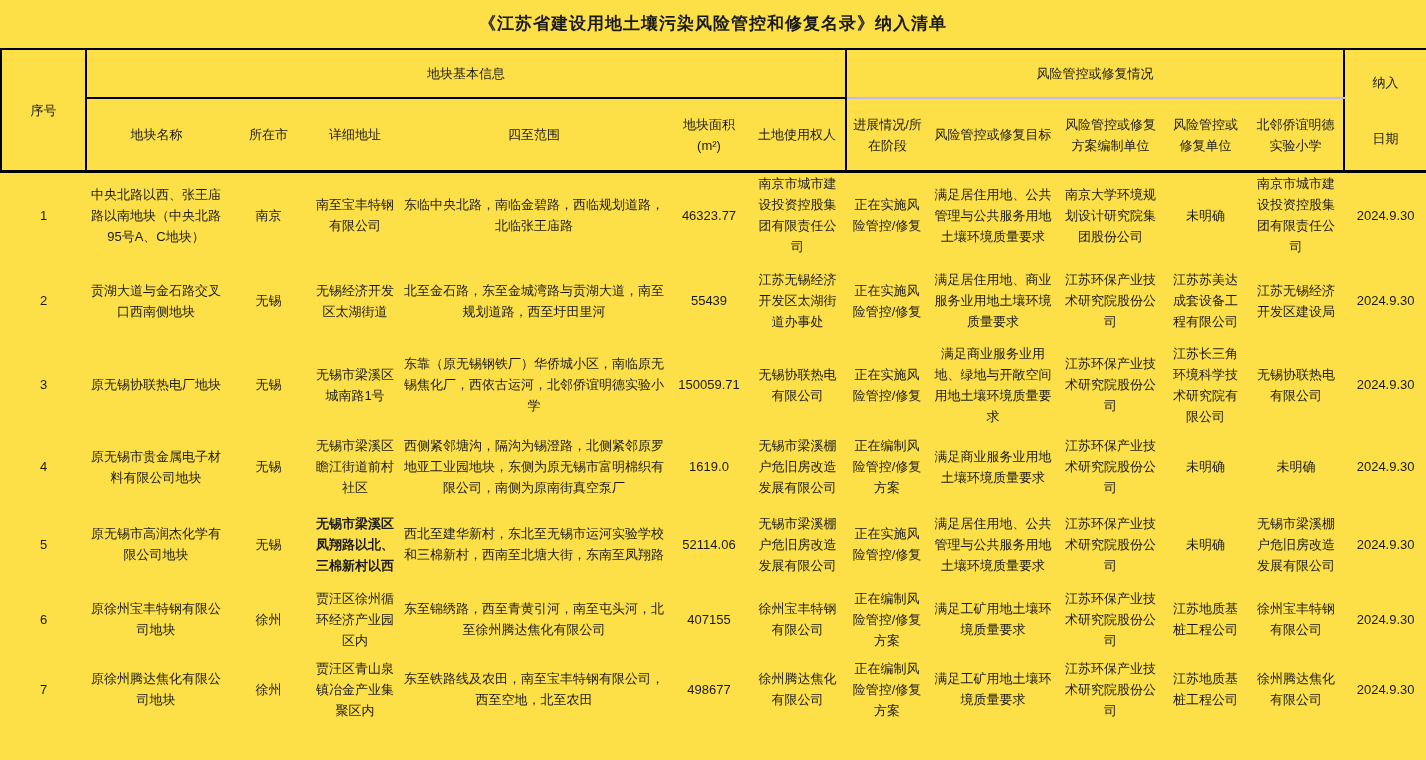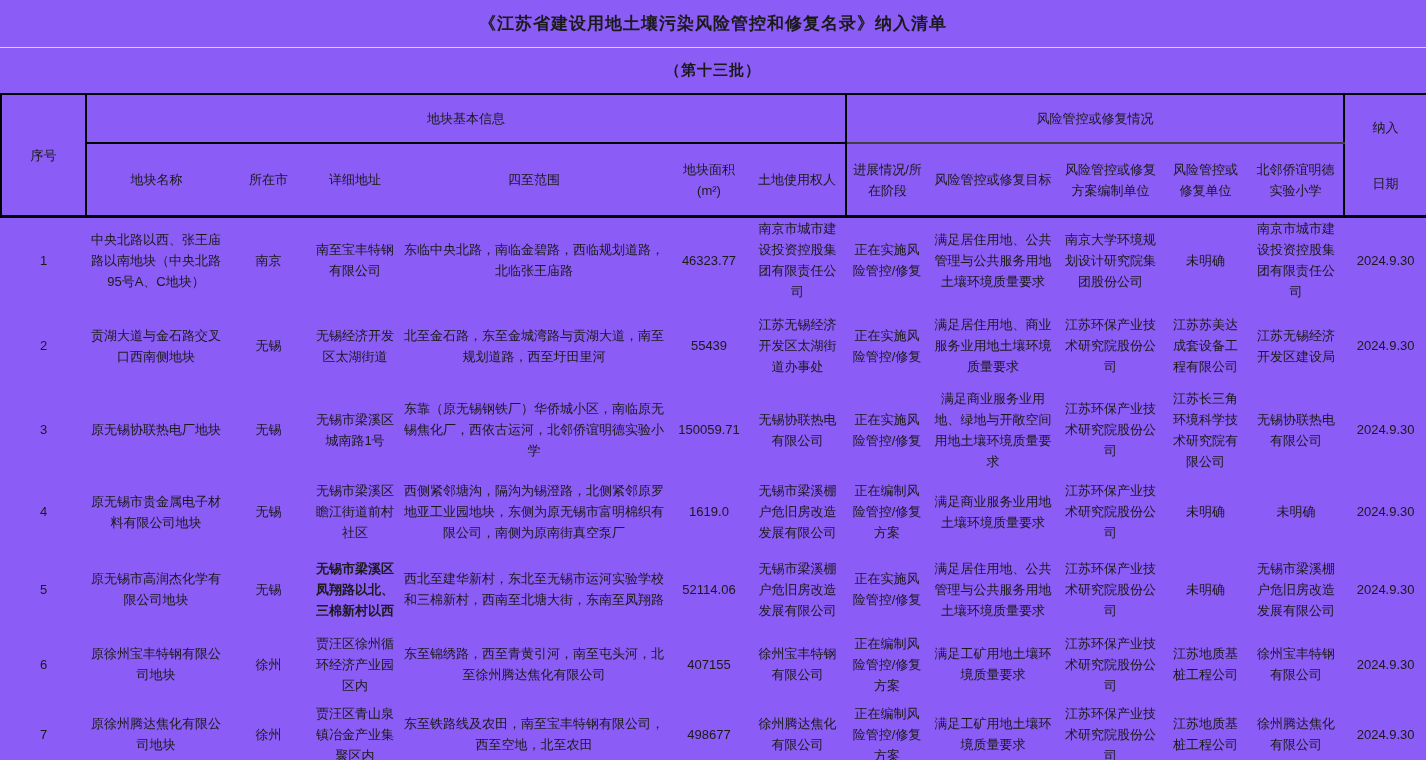--- a/index.html
+++ b/index.html
@@ -1,30 +1,30 @@
 <!DOCTYPE html>
 <html><head>
 <meta charset="utf-8">
 <style>
   html,body{margin:0;padding:0;background:#fff;}
   body{font-family:"Liberation Sans","DejaVu Sans",sans-serif;color:#1a1a1a;}
-  .page{width:1426px;height:760px;overflow:hidden;background:#8b5cf6;position:relative;}
+  .page{width:1426px;height:760px;overflow:hidden;background:#fde047;position:relative;}
   .title-bar{height:47px;border-bottom:1px solid #d9d9d9;display:flex;align-items:center;justify-content:center;}
   .title-bar .t{font-size:17px;font-weight:bold;letter-spacing:1px;}
   .subtitle-bar{height:45px;display:flex;align-items:center;justify-content:center;}
   .subtitle-bar .t{font-size:15px;font-weight:bold;letter-spacing:1px;}
 
   table.list{border-collapse:collapse;table-layout:fixed;width:1426px;font-size:13px;line-height:21px;}
   table.list th{font-weight:normal;text-align:center;vertical-align:middle;padding:4px 4px;}
   table.list td{text-align:center;vertical-align:middle;padding:0 5px;}
 
   
   th.h-seq{border-left:2px solid #000;border-top:2px solid #000;border-right:2px solid #000;border-bottom:3px solid #000;margin-left:12px;}
   th.h-group-basic{border-top:2px solid #000;border-right:2px solid #000;border-bottom:2px solid #000;}
-  th.h-group-risk{border-top:2px solid #000;border-right:2px solid #000;border-bottom:2px solid #404040;}
+  th.h-group-risk{border-top:2px solid #000;border-right:2px solid #000;border-bottom:2px solid #c4b5fd;}
   th.h-included{border-top:2px solid #000;border-right:2px solid #000;border-bottom:3px solid #000;}
   tr.subhead th{border-bottom:3px solid #000;}
   th.h-land-user{border-right:2px solid #000;}
   th.h-client{border-right:2px solid #000;}
 
   tr.grouphead{height:47px;}
   tr.subhead{height:70px;}
 
   .included-wrap{display:flex;flex-direction:column;justify-content:space-around;height:112px;}
 
@@ -34,23 +34,20 @@
 </style>
 </head>
 <body>
 
 <div class="page">
 
   <div class="title-bar">
     <div class="t">《江苏省建设用地土壤污染风险管控和修复名录》纳入清单</div>
   </div>
 
-  <div class="subtitle-bar">
-    <div class="t">（第十三批）</div>
-  </div>
 
   <table class="list">
     <colgroup>
       <col style="width:85px">
         <col style="width:140px">
         <col style="width:85px">
       <col style="width:88px">
         <col style="width:270px">
         <col style="width:80px">
       <col style="width:97px">

